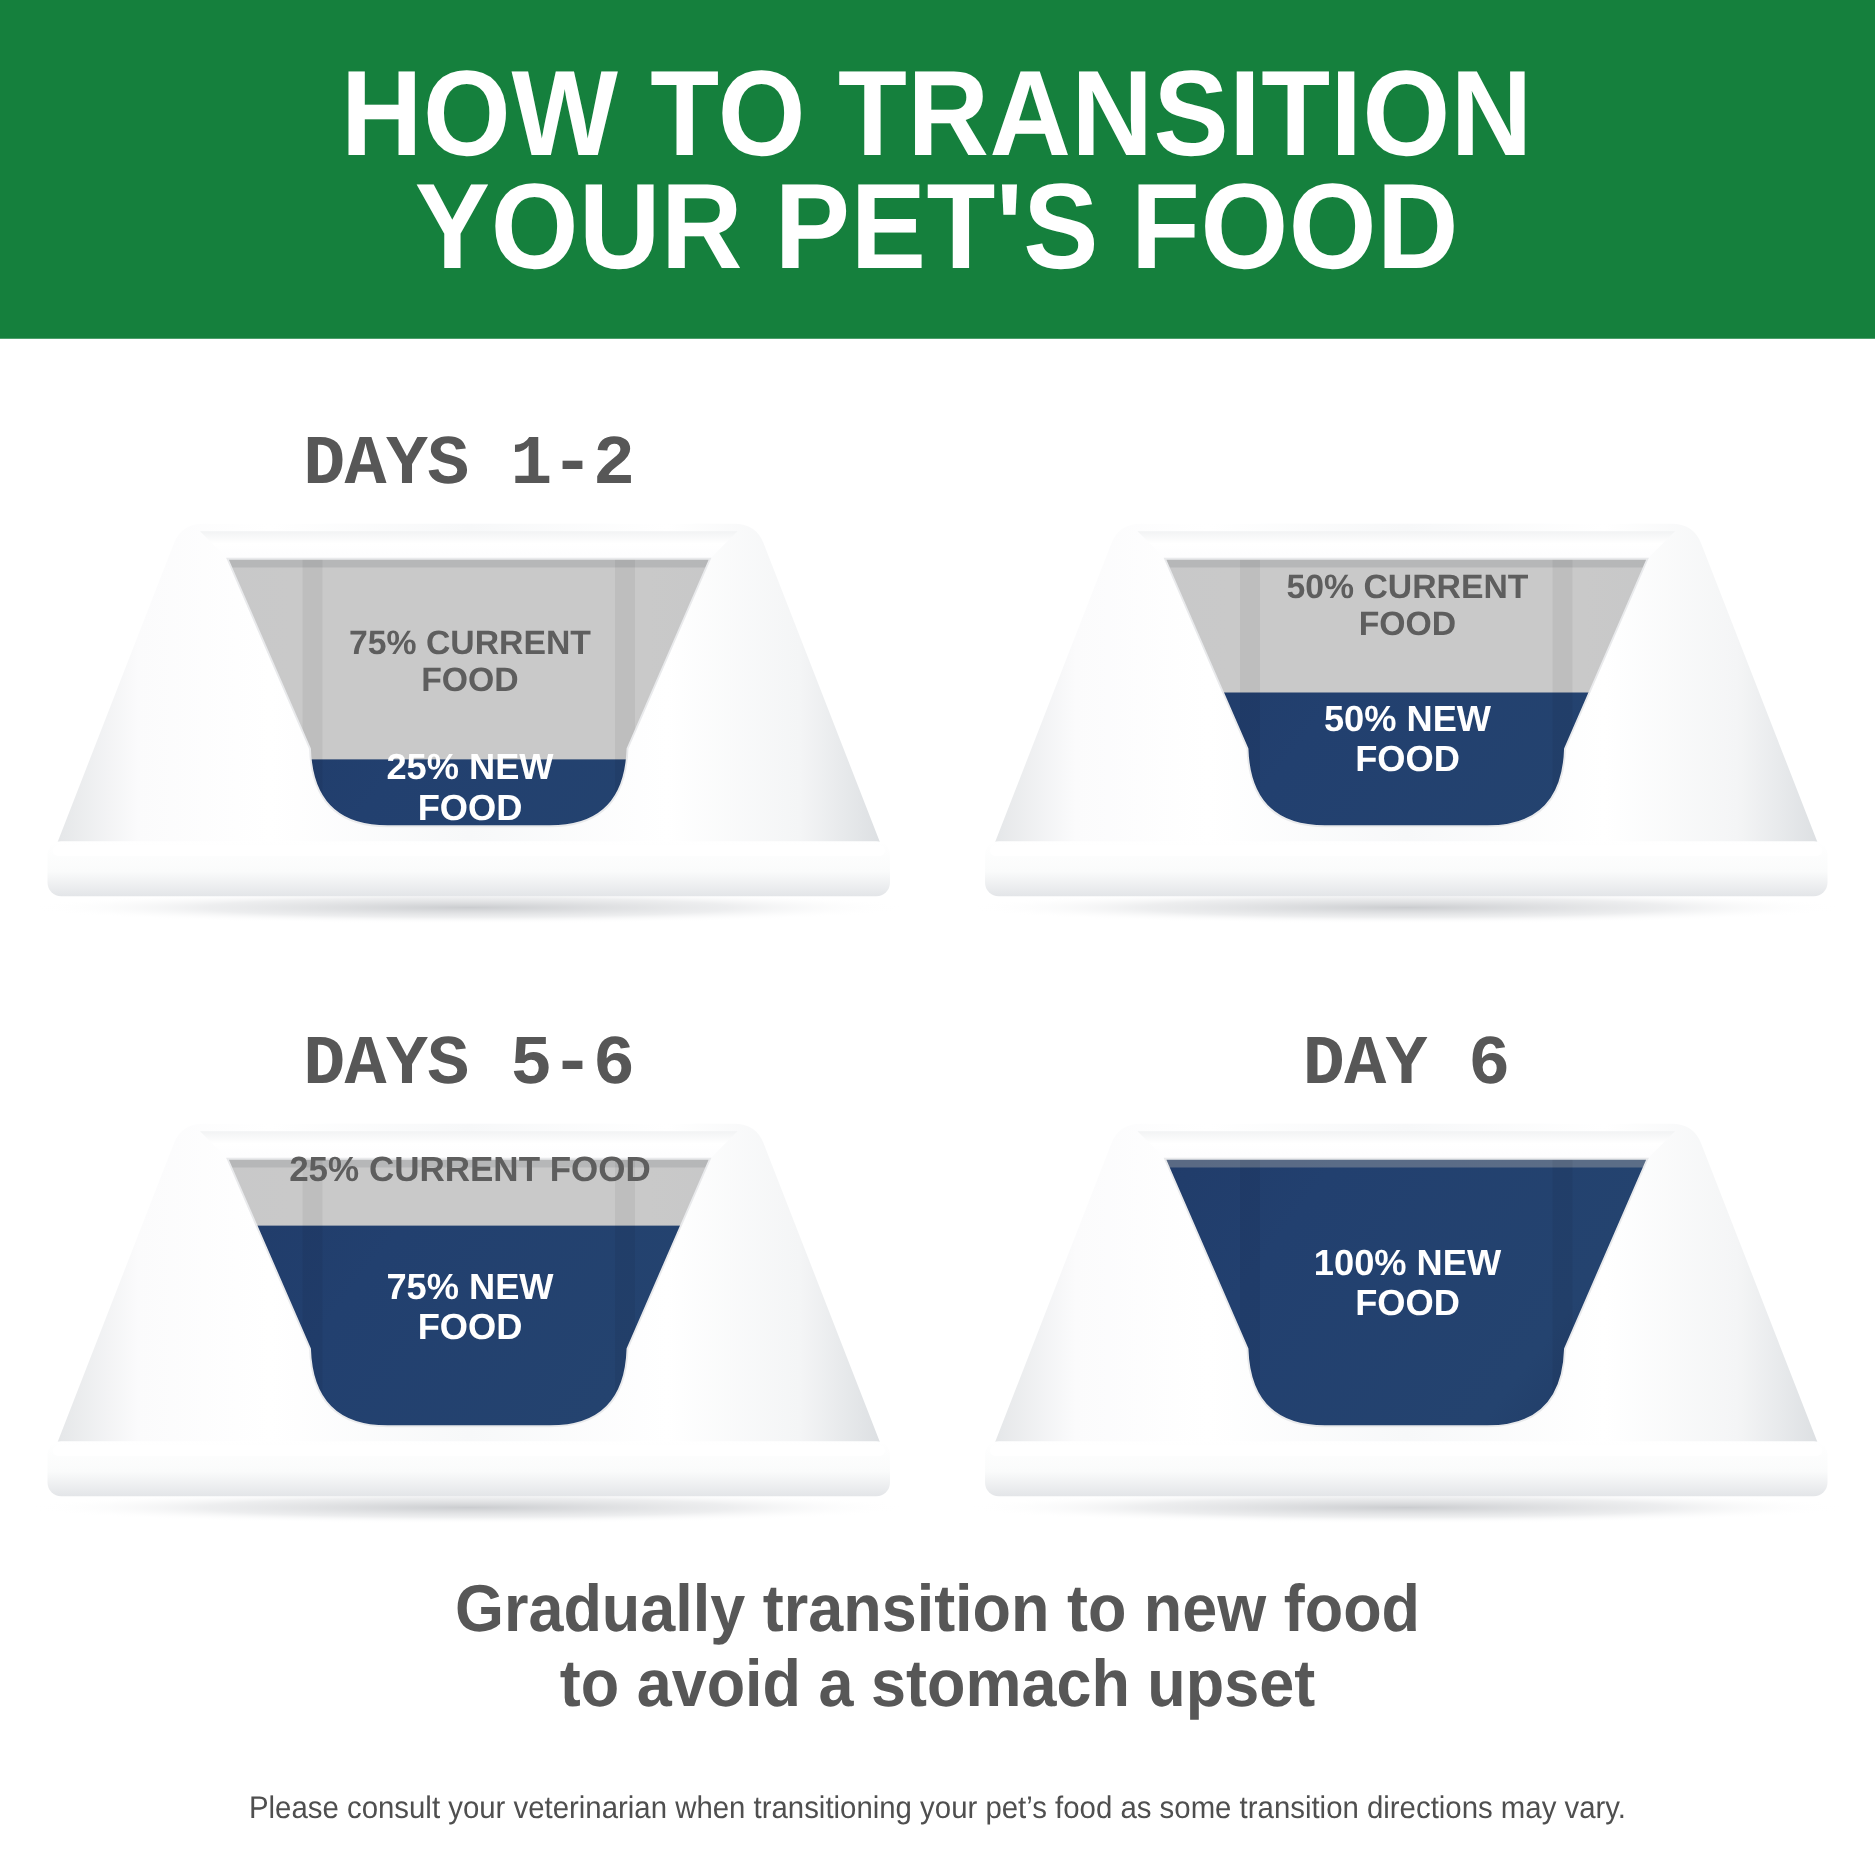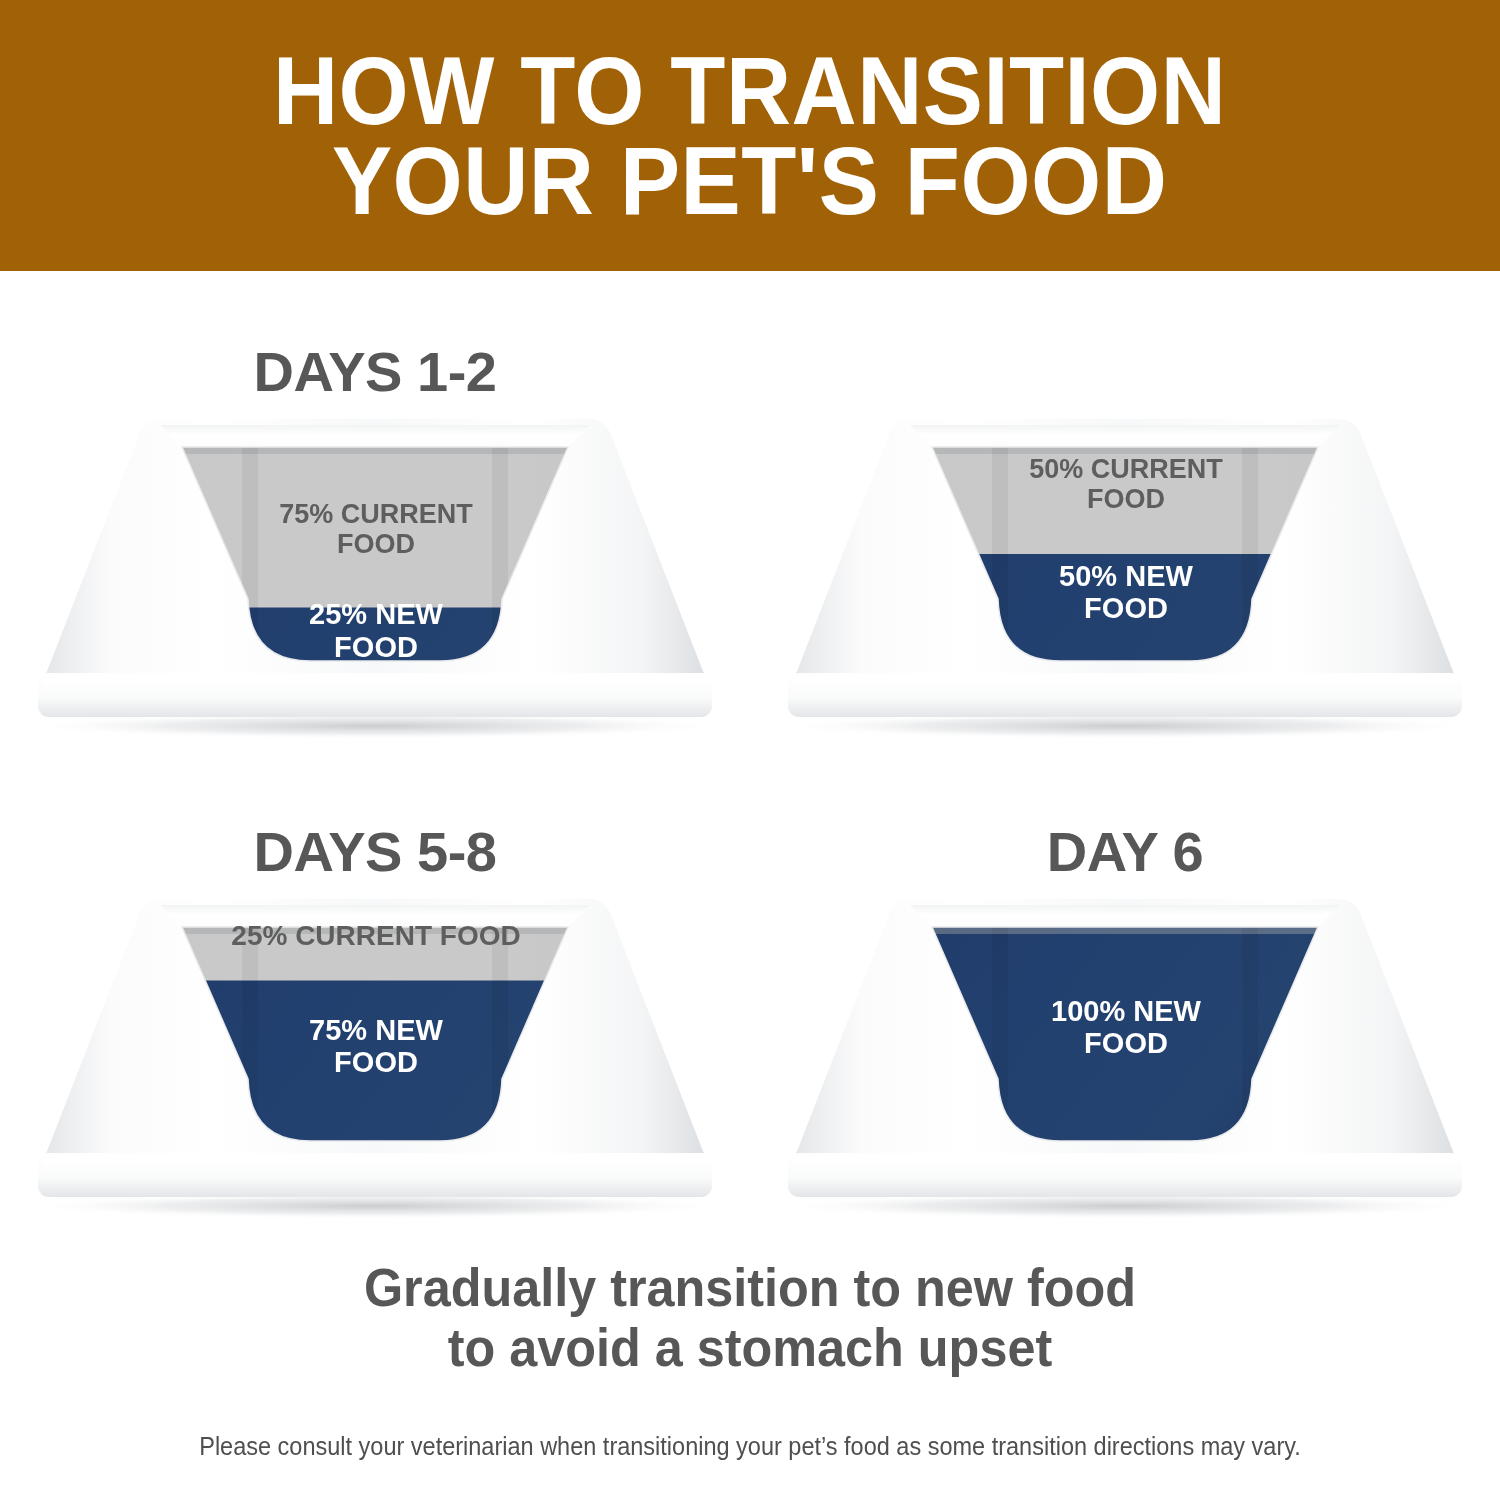--- a/index.html
+++ b/index.html
@@ -8,21 +8,21 @@
     width:1500px; height:1500px;
     background:#ffffff;
     font-family:"Liberation Sans", sans-serif;
     overflow:hidden;
   }
   #page{ position:relative; width:1500px; height:1500px; background:#fff; }
 
   
   .header{
     position:absolute; left:0; top:0; width:1500px; height:271px;
-    background:#a16207;
+    background:#15803d;
     display:flex; align-items:center; justify-content:center;
   }
   .header h1{
     color:#ffffff;
     font-family:"Liberation Sans Narrow","Liberation Sans",sans-serif;
     font-weight:bold;
     font-size:97px;
     line-height:0.92;
     letter-spacing:0.5px;
     text-align:center;
@@ -42,20 +42,21 @@
   .panel.p3{ left:750px; top:480px; }
 
   .panel-title{
     position:absolute; left:0; top:68px; width:750px;
     text-align:center;
     color:#575757;
     font-weight:bold;
     font-size:56px;
     letter-spacing:-0.5px;
     white-space:nowrap;
+    font-family:Liberation Mono, monospace;
   }
 
   .bowl-wrap{
     position:absolute; left:16px; top:140px;
     width:718px; height:330px;
   }
   .bowl-svg{ display:block; width:718px; height:330px; }
 
   
   .labels{
@@ -293,21 +294,21 @@
           Z" fill="none" stroke="#e9eaec" stroke-width="1.5"></path>
 </svg>
           <div class="labels">
             <div class="lbl current" style="top:43px">50% CURRENT<br>FOOD</div>
             <div class="lbl new" style="top:149px">50% NEW<br>FOOD</div>
           </div>
         </div>
     </div>
 
     <div class="panel p2">
-      <div class="panel-title">DAYS 5-8</div>
+      <div class="panel-title">DAYS 5-6</div>
       <div class="bowl-wrap">
 <svg class="bowl-svg" viewBox="0 0 718 330" xmlns="http://www.w3.org/2000/svg">
   <defs>
     <linearGradient id="b2-body" x1="0" y1="0" x2="1" y2="0">
       <stop offset="0" stop-color="#e4e6e8"></stop>
       <stop offset="0.10" stop-color="#fbfbfc"></stop>
       <stop offset="0.26" stop-color="#ffffff"></stop>
       <stop offset="0.50" stop-color="#f7f8f9"></stop>
       <stop offset="0.74" stop-color="#ffffff"></stop>
       <stop offset="0.90" stop-color="#f4f5f6"></stop>

